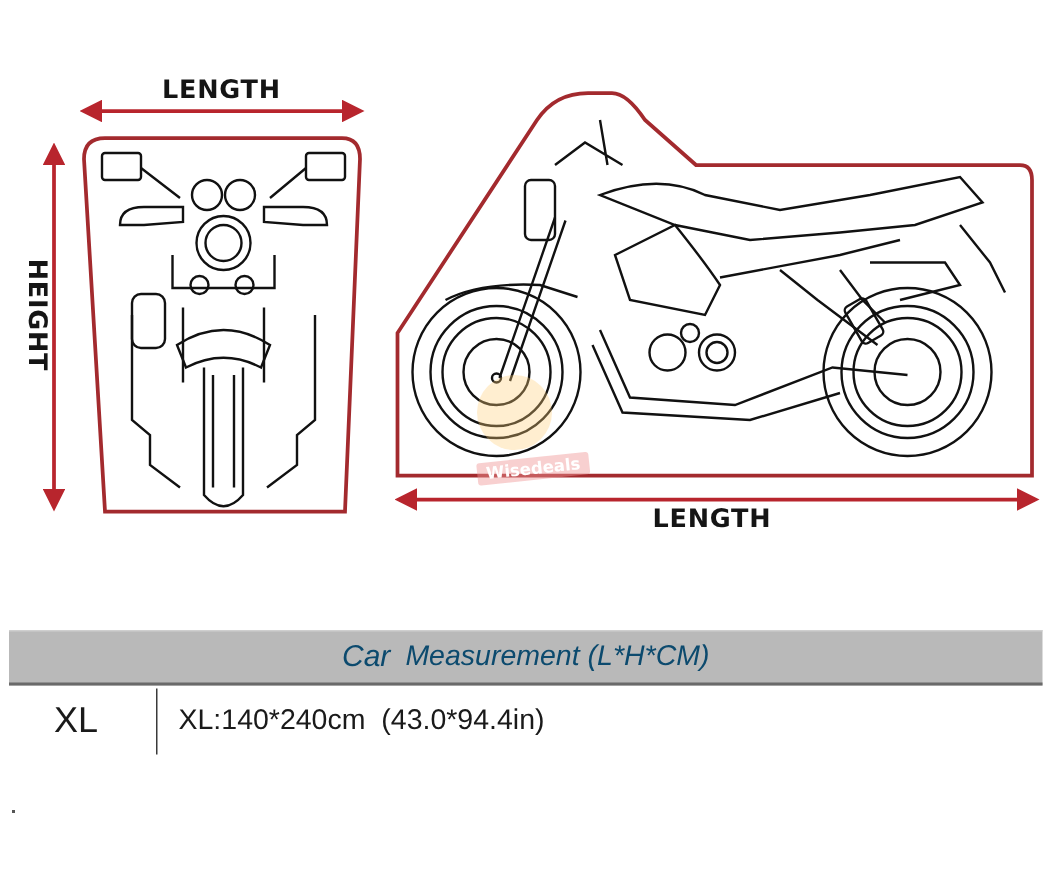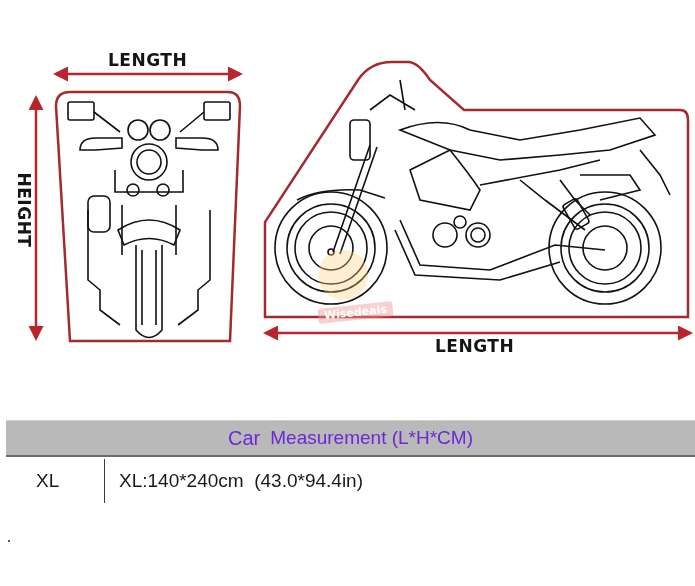--- a/index.html
+++ b/index.html
@@ -12,23 +12,23 @@
   .watermark { position: absolute; left: 318px; top: 305px; font-size: 11px; font-weight: bold; color: #ffffff; background: rgba(240,150,150,0.45); padding: 1px 6px; transform: rotate(-6deg); border-radius: 2px; }
   .wm-circle { position: absolute; left: 318px; top: 250px; width: 50px; height: 50px; border-radius: 50%; background: rgba(255,205,120,0.35); }
 
   .table { position: absolute; left: 6px; top: 420px; width: 689px; }
   .thead { display: flex; height: 34px; background: #b9b9b9; border-top: 1px solid #cfcfcf; border-bottom: 2px solid #6a6a6a; }
   .tbody { display: flex; height: 44px; margin-top: 2px; }
   .col-size { width: 98px; border-right: 1px solid #3a3a3a; display: flex; align-items: center; }
   .col-meas { flex: 1; display: flex; align-items: center; }
   .thead .col-size span { padding-left: 22px; font-size: 18px; color: #1a1a1a; font-family: "Liberation Sans", sans-serif; }
   .thead .col-meas { justify-content: center; }
-  .thead .col-meas span { font-size: 19px; color: #6d28d9; font-family: "Liberation Sans", sans-serif; }
+  .thead .col-meas span { font-size: 19px; color: #0c4a6e; font-family: "Liberation Sans", sans-serif; font-style: italic; }
   .thead .col-meas .car { margin-right: 10px; font-size: 20px; }
-  .tbody .col-size span { padding-left: 30px; font-size: 19px; color: #1a1a1a; font-family: "Liberation Sans", sans-serif; }
+  .tbody .col-size span { padding-left: 30px; font-size: 24px; color: #1a1a1a; font-family: "Liberation Sans", sans-serif; }
   .tbody .col-meas span { padding-left: 14px; font-size: 19px; color: #1a1a1a; font-family: "Liberation Sans", sans-serif; white-space: pre; }
   .dot { position: absolute; left: 8px; top: 540px; width: 2px; height: 2px; background: #555; }
 </style>
 </head>
 <body>
 
 <svg class="canvas" viewBox="0 0 695 586" xmlns="http://www.w3.org/2000/svg">
   <defs>
     <marker id="ah" viewBox="0 0 10 10" refX="8" refY="5" markerWidth="6" markerHeight="6" orient="auto-start-reverse">
       <path d="M0,0 L10,5 L0,10 z" fill="#b8252d"></path>

